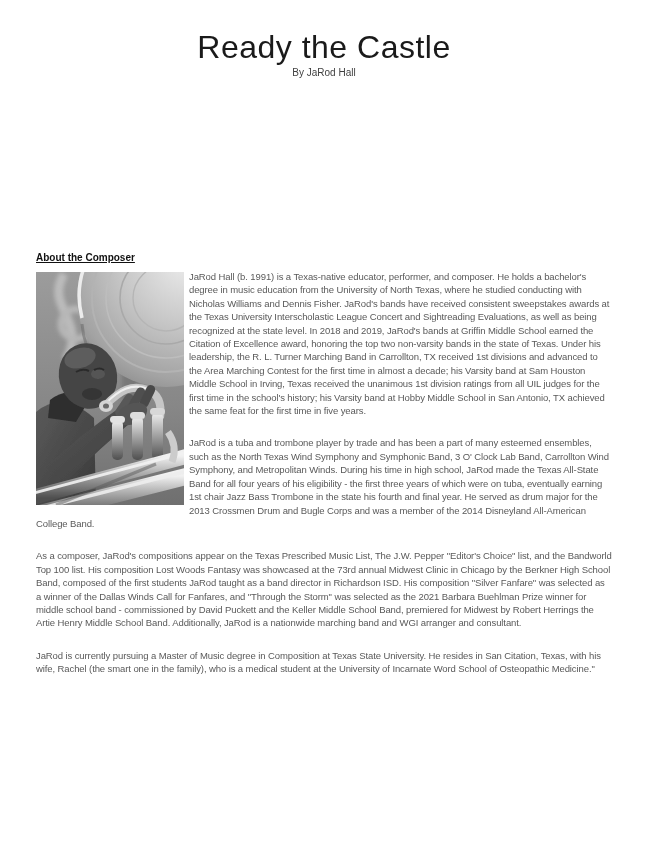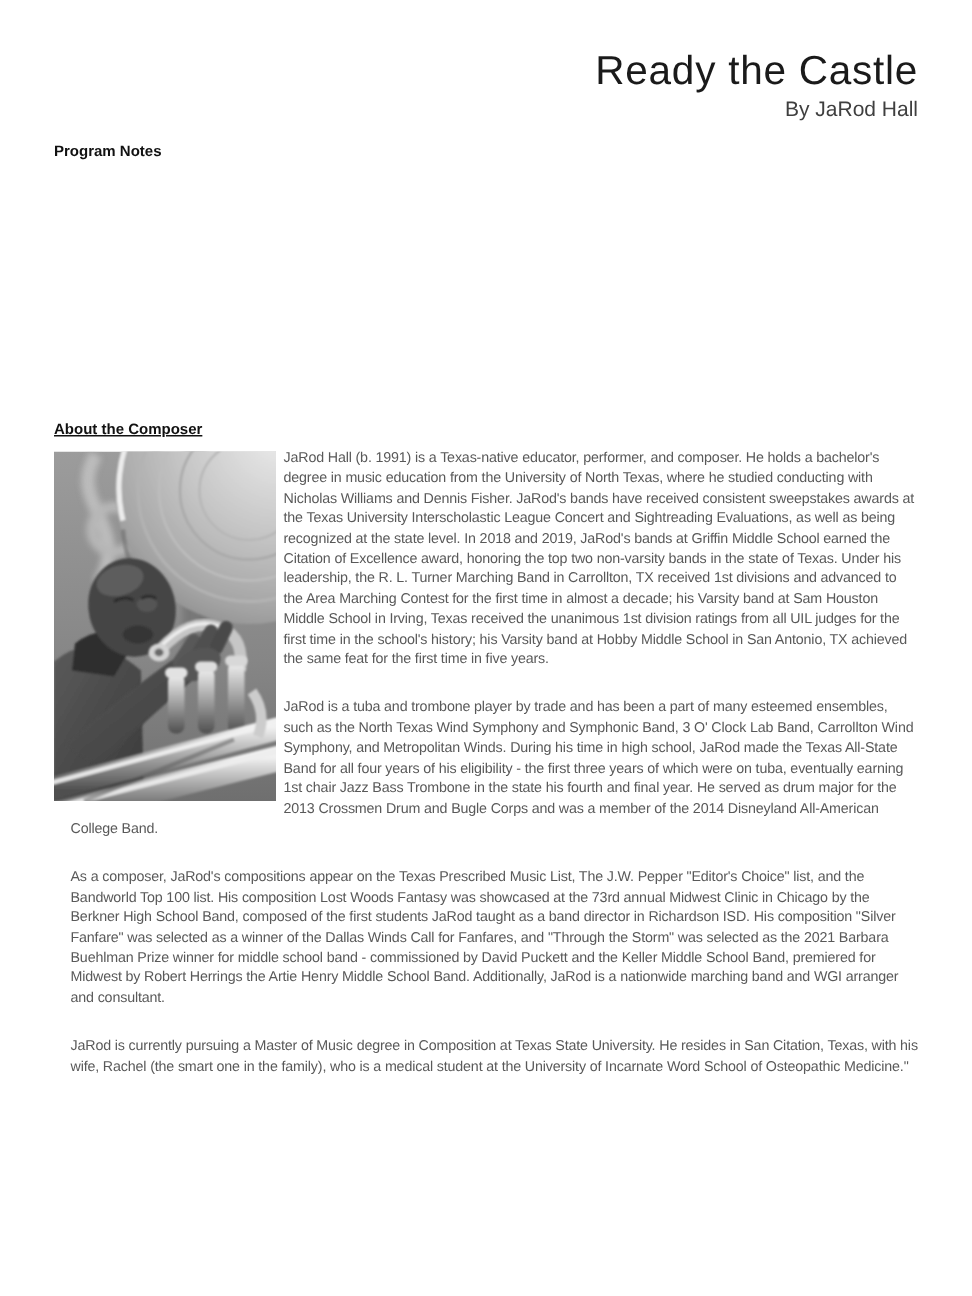--- a/index.html
+++ b/index.html
@@ -9,70 +9,69 @@
     height: 864px;
     box-sizing: border-box;
     padding: 0 36px;
     margin: 0 auto;
     background: #ffffff;
     font-family: "Liberation Sans", sans-serif;
     overflow: hidden;
   }
   .doc-title {
     margin: 32px 0 0 0;
-    font-size: 27px;
+    font-size: 32px;
     line-height: 30px;
     font-weight: 400;
     letter-spacing: 0.5px;
     color: #1a1a1a;
-    text-align: right;
+    text-align: center;
   }
   .doc-byline {
     margin-top: 4px;
-    font-size: 14px;
+    font-size: 10px;
     line-height: 13px;
     color: #3f3f3f;
-    text-align: right;
+    text-align: center;
   }
   .section-heading {
     margin: 0;
     font-size: 10px;
     line-height: 13px;
     font-weight: 700;
     color: #111111;
   }
   .heading-program-notes { margin-top: 16px; }
   .program-notes-space { height: 172px; }
   .heading-about { margin-bottom: 6px; text-decoration: underline; }
   .body-text p {
     margin: 0 0 13px 0;
     font-size: 9.5px;
     line-height: 13.4px;
     letter-spacing: -0.1px;
     color: #595959;
   }
-  .body-text p.gap-before { margin-top: 19px; margin-left: 11px; }
+  .body-text p.gap-before { margin-top: 19px; }
   .composer-photo {
     float: left;
     width: 148px;
     height: 233px;
     margin: 2px 5px 3px 0;
     display: block;
   }
   .composer-photo svg { display: block; }
 </style>
 </head>
 <body>
 
 <div class="page">
 
   <h1 class="doc-title">Ready the Castle</h1>
   <div class="doc-byline">By JaRod Hall</div>
 
-  <h2 class="section-heading heading-program-notes">Program Notes</h2>
   <div class="program-notes-space"></div>
 
   <h2 class="section-heading heading-about">About the Composer</h2>
 
   <div class="body-text">
 
     <figure class="composer-photo" style="margin-left:0; margin-top:2px;">
       <svg width="148" height="233" viewBox="0 0 148 233" xmlns="http://www.w3.org/2000/svg">
         <defs>
           <linearGradient id="bgG" x1="0" y1="0" x2="0" y2="1">

